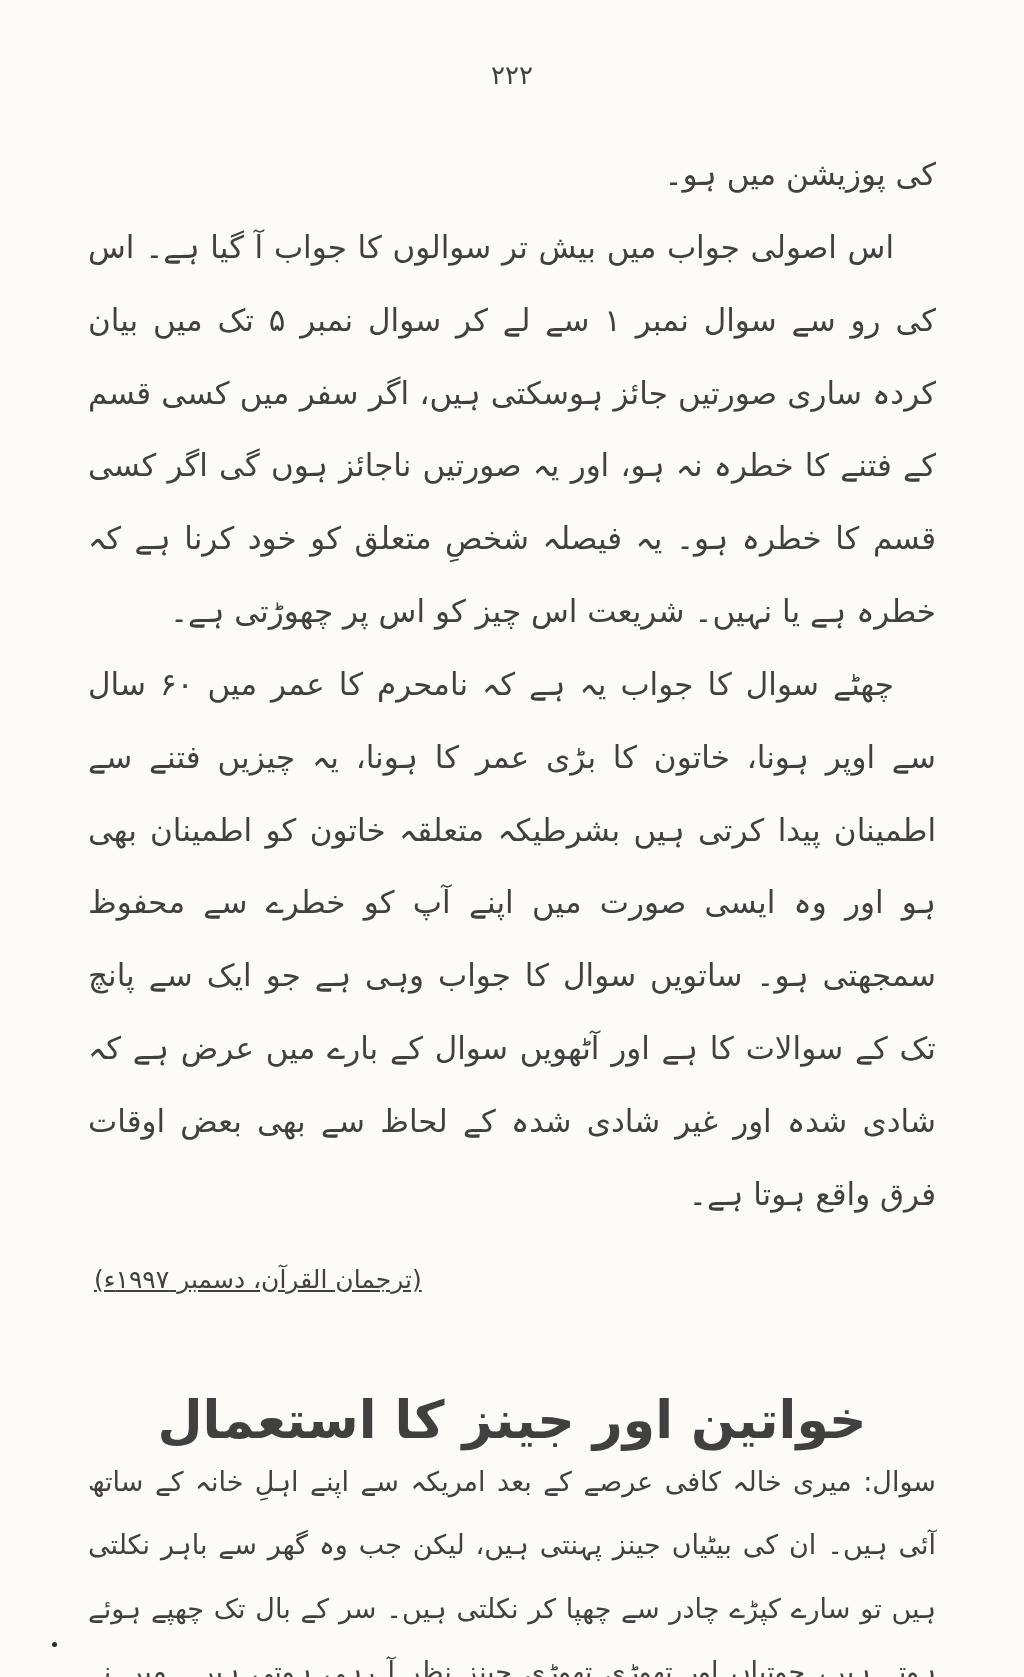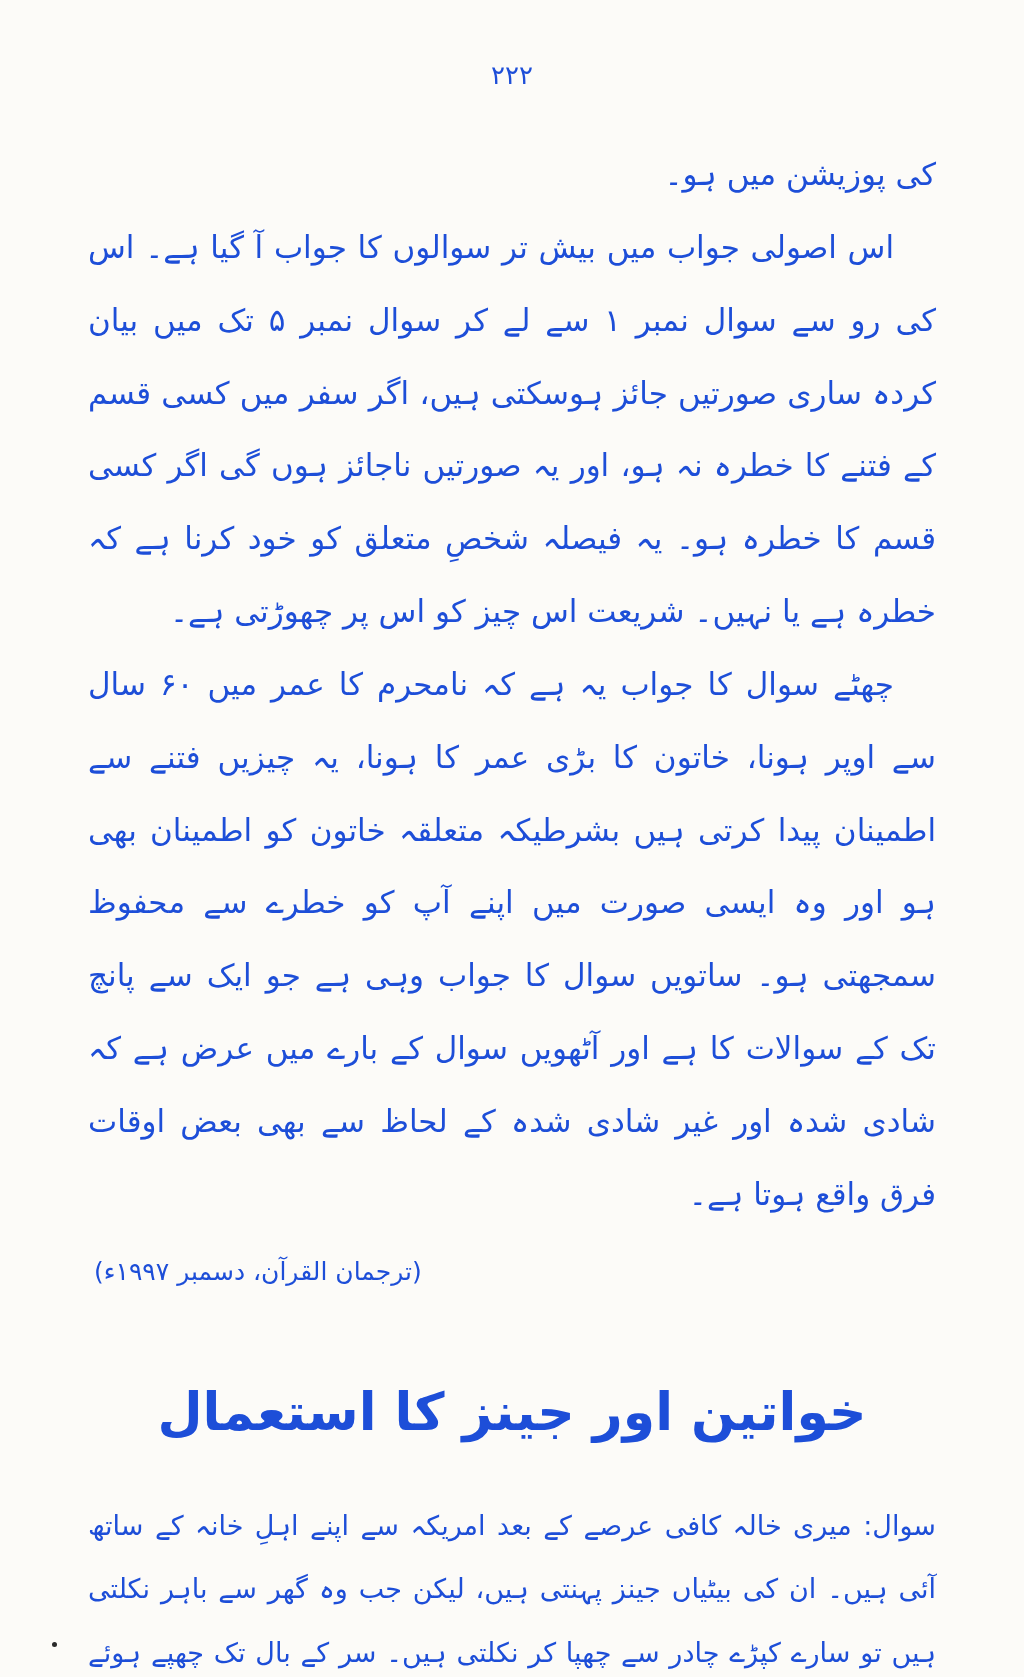--- a/index.html
+++ b/index.html
@@ -6,21 +6,21 @@
   html, body {
     width: 1024px;
     background: #f6f5f2;
     font-family: "DejaVu Sans", sans-serif;
   }
   .page {
     position: relative;
     width: 1024px;
     height: 1677px;
     background: #fcfbf8;
-    color: #1d4ed8;
+    color: #404040;
     overflow: hidden;
     padding: 60px 88px 40px 88px;
   }
   .page-number {
     text-align: center;
     font-size: 26px;
     margin-bottom: 48px;
     letter-spacing: 2px;
   }
   .body-text {
@@ -30,29 +30,29 @@
   }
   .body-text p {
     margin: 0;
   }
   .para-indent {
     text-indent: 42px;
   }
   .attribution {
     font-size: 25px;
     text-align: left;
-    margin-top: 26px;
+    margin-top: 34px;
     padding-left: 6px;
+    text-decoration: underline;
   }
   .section-heading {
     text-align: center;
     font-size: 52px;
     font-weight: bold;
     margin-top: 96px;
-    margin-bottom: 52px;
     letter-spacing: 0px;
   }
   .question-text {
     font-size: 27px;
     line-height: 2.35;
     text-align: justify;
   }
   .stray-mark {
     position: absolute;
     left: 52px;

